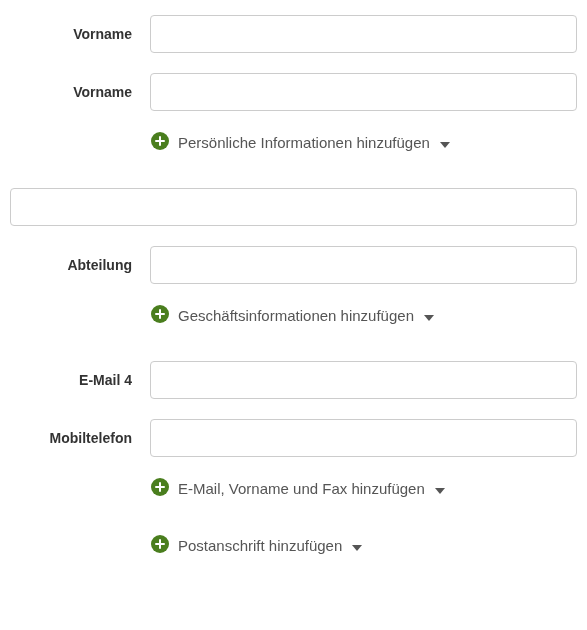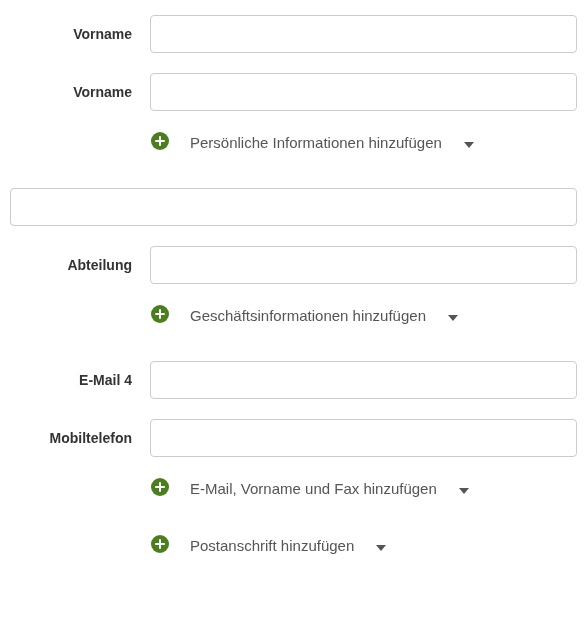--- a/index.html
+++ b/index.html
@@ -41,21 +41,21 @@
     .add-link-row {
       display: flex;
       align-items: center;
       padding-left: 140px;
       margin-top: 8px;
       margin-bottom: 34px;
     }
     .add-link {
       display: inline-flex;
       align-items: center;
-      gap: 20px;
+      gap: 8px;
       color: #555;
       font-size: 15px;
       cursor: pointer;
     }
     .add-link .caret {
       margin-left: 2px;
     }
   </style>
 </head>
 <body>

